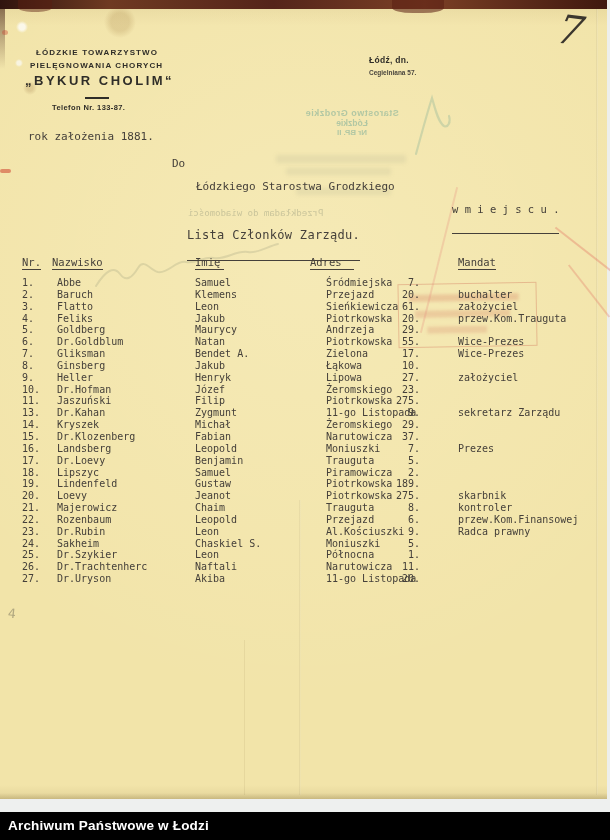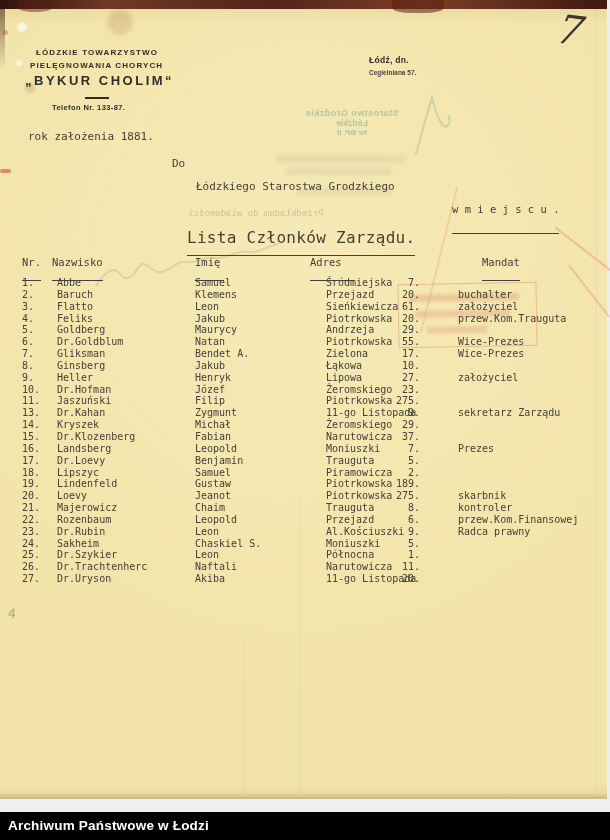--- a/index.html
+++ b/index.html
@@ -42,30 +42,30 @@
   .ceg{left:369px;top:69px;font-size:6.5px;font-weight:bold;color:#4a463e;}
   .dateline{position:absolute;left:402px;top:48px;width:161px;height:15px;border-bottom:1.5px dotted #5a554c;}
   .datetyped{position:absolute;left:8px;top:1px;font-size:11px;letter-spacing:1.1px;color:var(--ink,#45403a);font-family:"DejaVu Sans Mono",monospace;white-space:nowrap;}
 
   
   .tw{position:absolute;color:var(--ink,#45403a);white-space:nowrap;font-family:"DejaVu Sans Mono",monospace;}
   .founded{left:28px;top:130px;font-size:11px;}
   .do{left:172px;top:157px;font-size:11px;}
   .recipient{left:196px;top:180px;font-size:11px;}
   .wmiejscu{left:452px;top:203px;font-size:10.5px;border-bottom:1.5px solid var(--ink,#45403a);padding-bottom:18px;}
-  .listtitle{left:187px;top:228px;font-size:16px;border-bottom:1.5px solid var(--ink,#45403a);padding-bottom:8px;letter-spacing:0.3px;}
+  .listtitle{left:187px;top:228px;font-size:12px;border-bottom:1.5px solid var(--ink,#45403a);padding-bottom:18px;letter-spacing:0.3px;}
 
   
   .thead{position:absolute;top:256px;left:0;width:607px;font-size:10.5px;color:var(--ink,#45403a);}
-  .thead span{position:absolute;border-bottom:1.5px solid var(--ink,#45403a);padding-bottom:12px;white-space:nowrap;font-family:"DejaVu Sans Mono",monospace;}
+  .thead span{position:absolute;border-bottom:1.5px solid var(--ink,#45403a);padding-bottom:1px;white-space:nowrap;font-family:"DejaVu Sans Mono",monospace;}
   .h-nr{left:22px;}
   .h-naz{left:52px;}
   .h-imie{left:195px;padding-right:4px;}
   .h-adres{left:310px;padding-right:12px;}
-  .h-mandat{left:482px;}
+  .h-mandat{left:458px;}
   .rows{position:absolute;top:277px;left:0;width:607px;}
   .trow{position:relative;height:11.85px;font-size:10px;color:var(--ink,#45403a);}
   .trow span{position:absolute;top:0;white-space:nowrap;line-height:11.85px;}
   .c-nr{left:22px;}
   .c-naz{left:57px;}
   .c-imie{left:195px;}
   .c-adres{left:310px;margin-left:16px;}
   .c-num{left:378px;width:42px;text-align:right;}
   .c-mandat{left:458px;}
 

